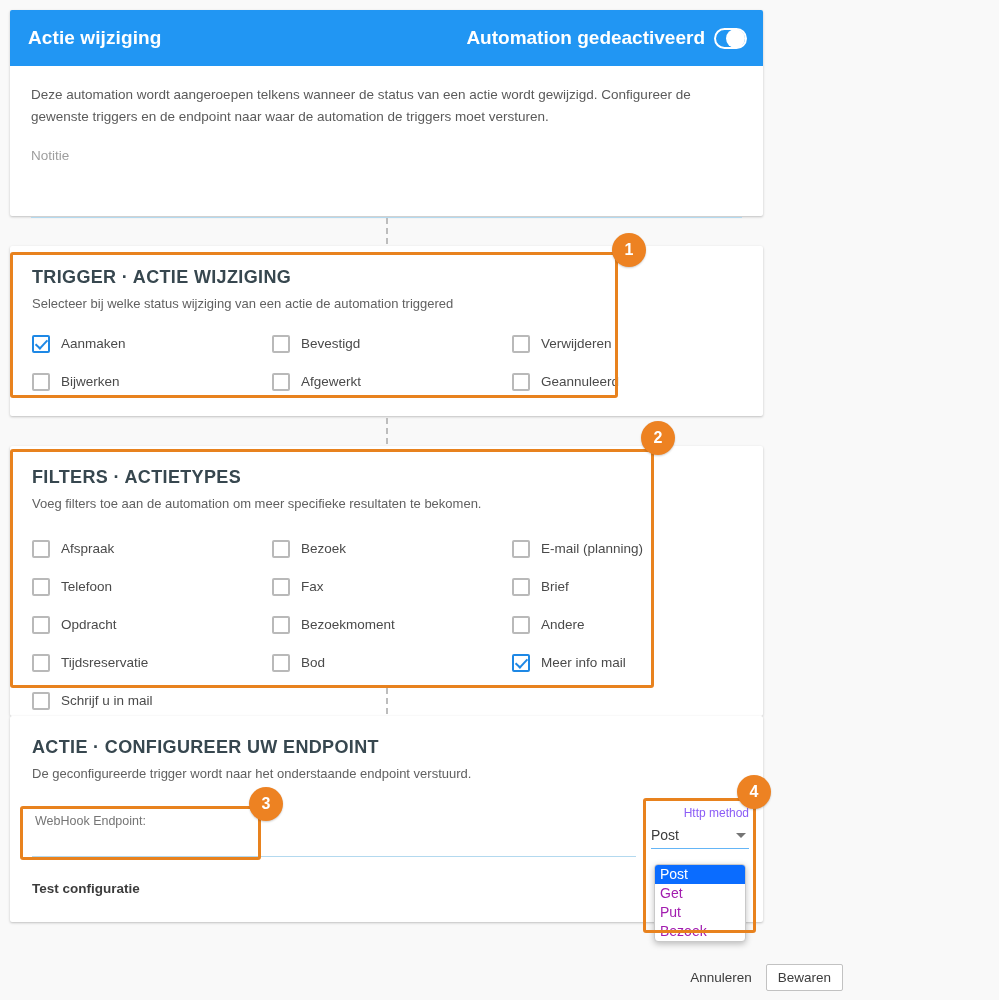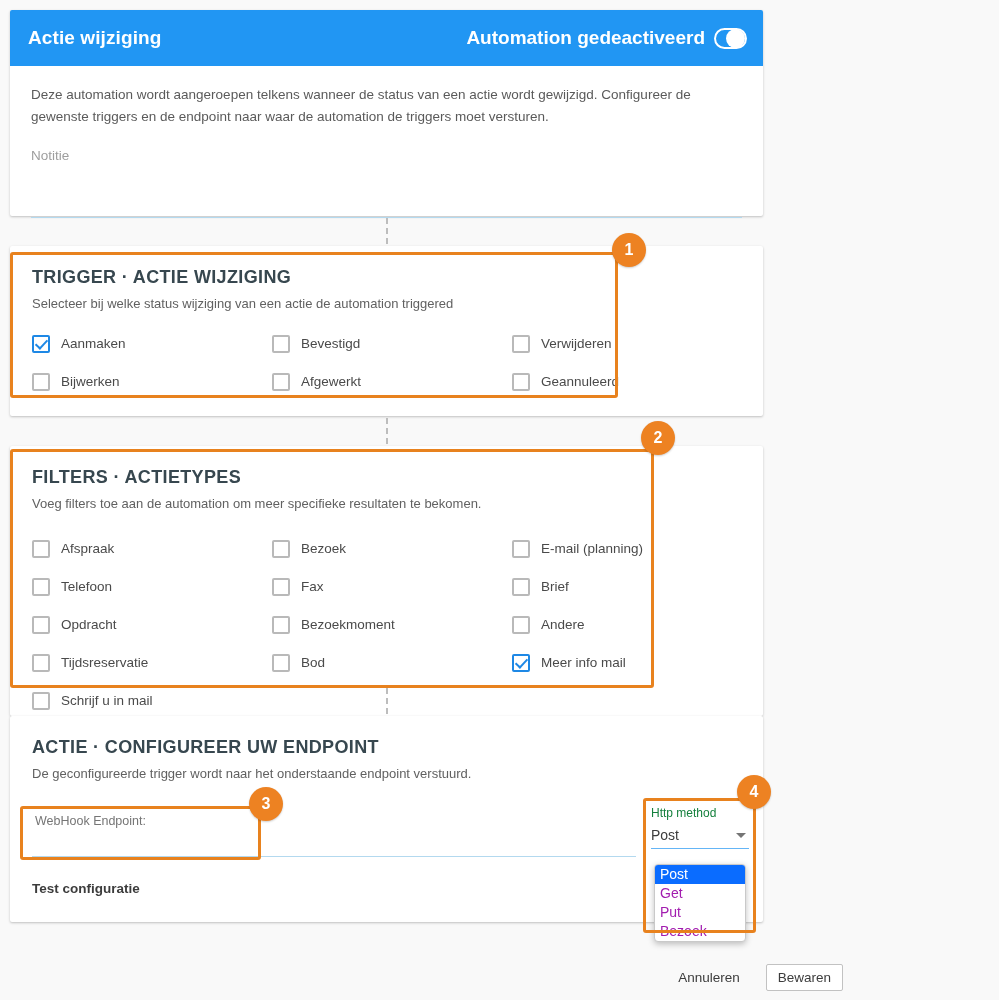--- a/index.html
+++ b/index.html
@@ -217,22 +217,23 @@
 
   
   #method-wrap {
     position: absolute;
     left: 651px;
     top: 806px;
     width: 98px;
   }
   .method-label {
     font-size: 12px;
-    color: #15803d;
+    color: #8b5cf6;
     margin-bottom: 7px;
+    text-align: right;
   }
   .method-value-row {
     display: flex;
     align-items: center;
     justify-content: space-between;
     font-size: 14px;
     color: #3c3c3c;
     padding-bottom: 5px;
     border-bottom: 1px solid #64b5f6;
   }
@@ -268,21 +269,21 @@
     color: #ffffff;
   }
 
   
   #footer {
     position: absolute;
     right: 18px;
     top: 964px;
     display: flex;
     align-items: center;
-    gap: 24px;
+    gap: 12px;
   }
   .btn-flat {
     font-size: 13.5px;
     color: #3c3c3c;
     background: transparent;
     border: none;
     cursor: pointer;
     font-family: "Liberation Sans", sans-serif;
     padding: 4px 2px;
   }

